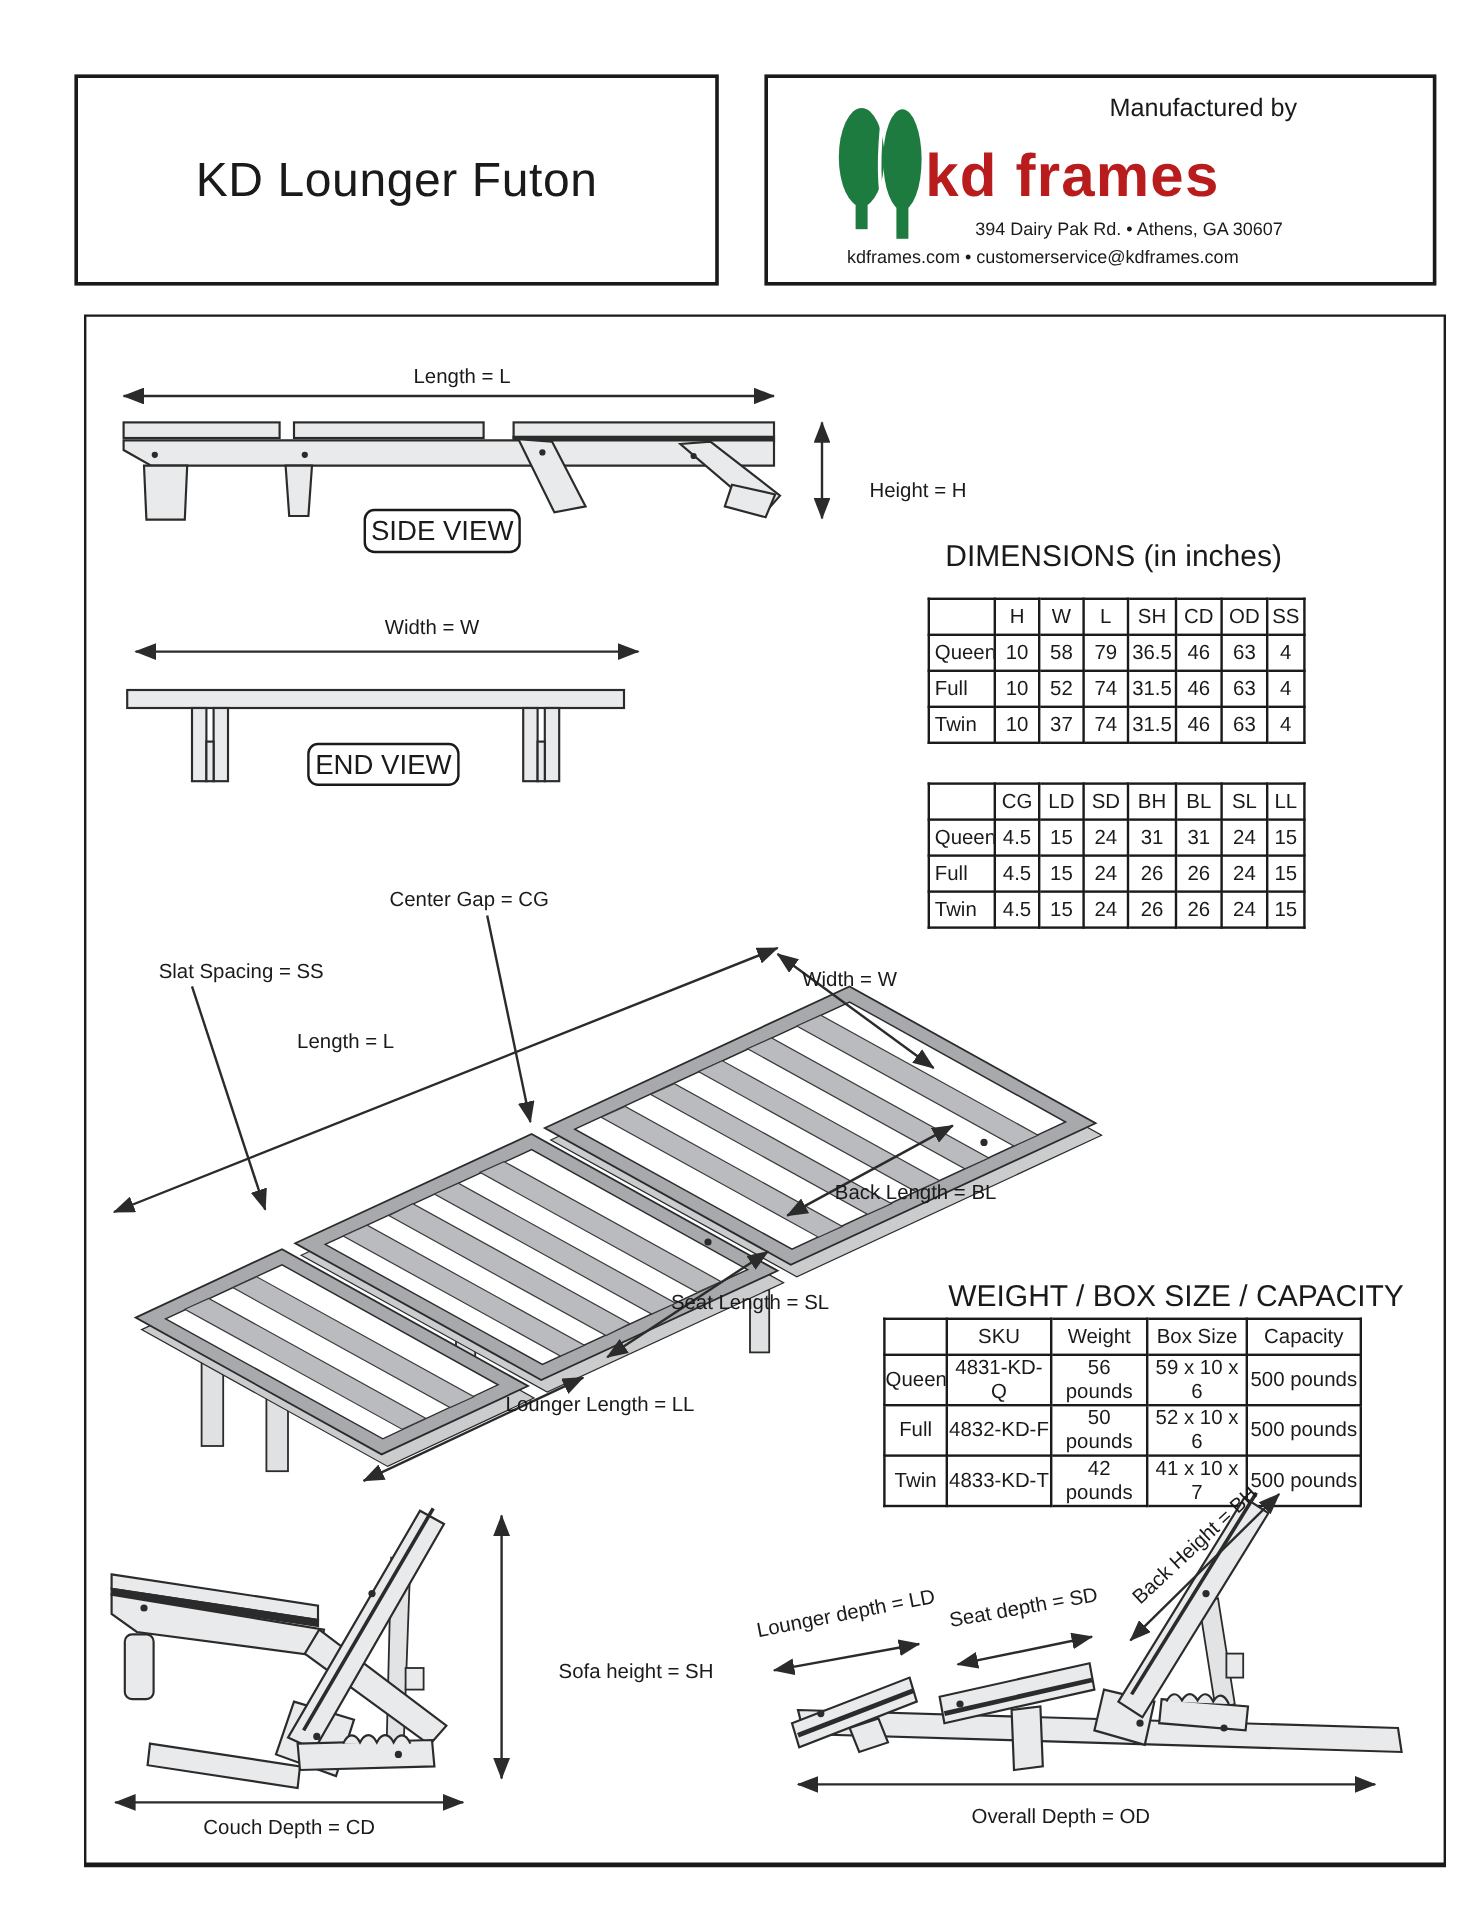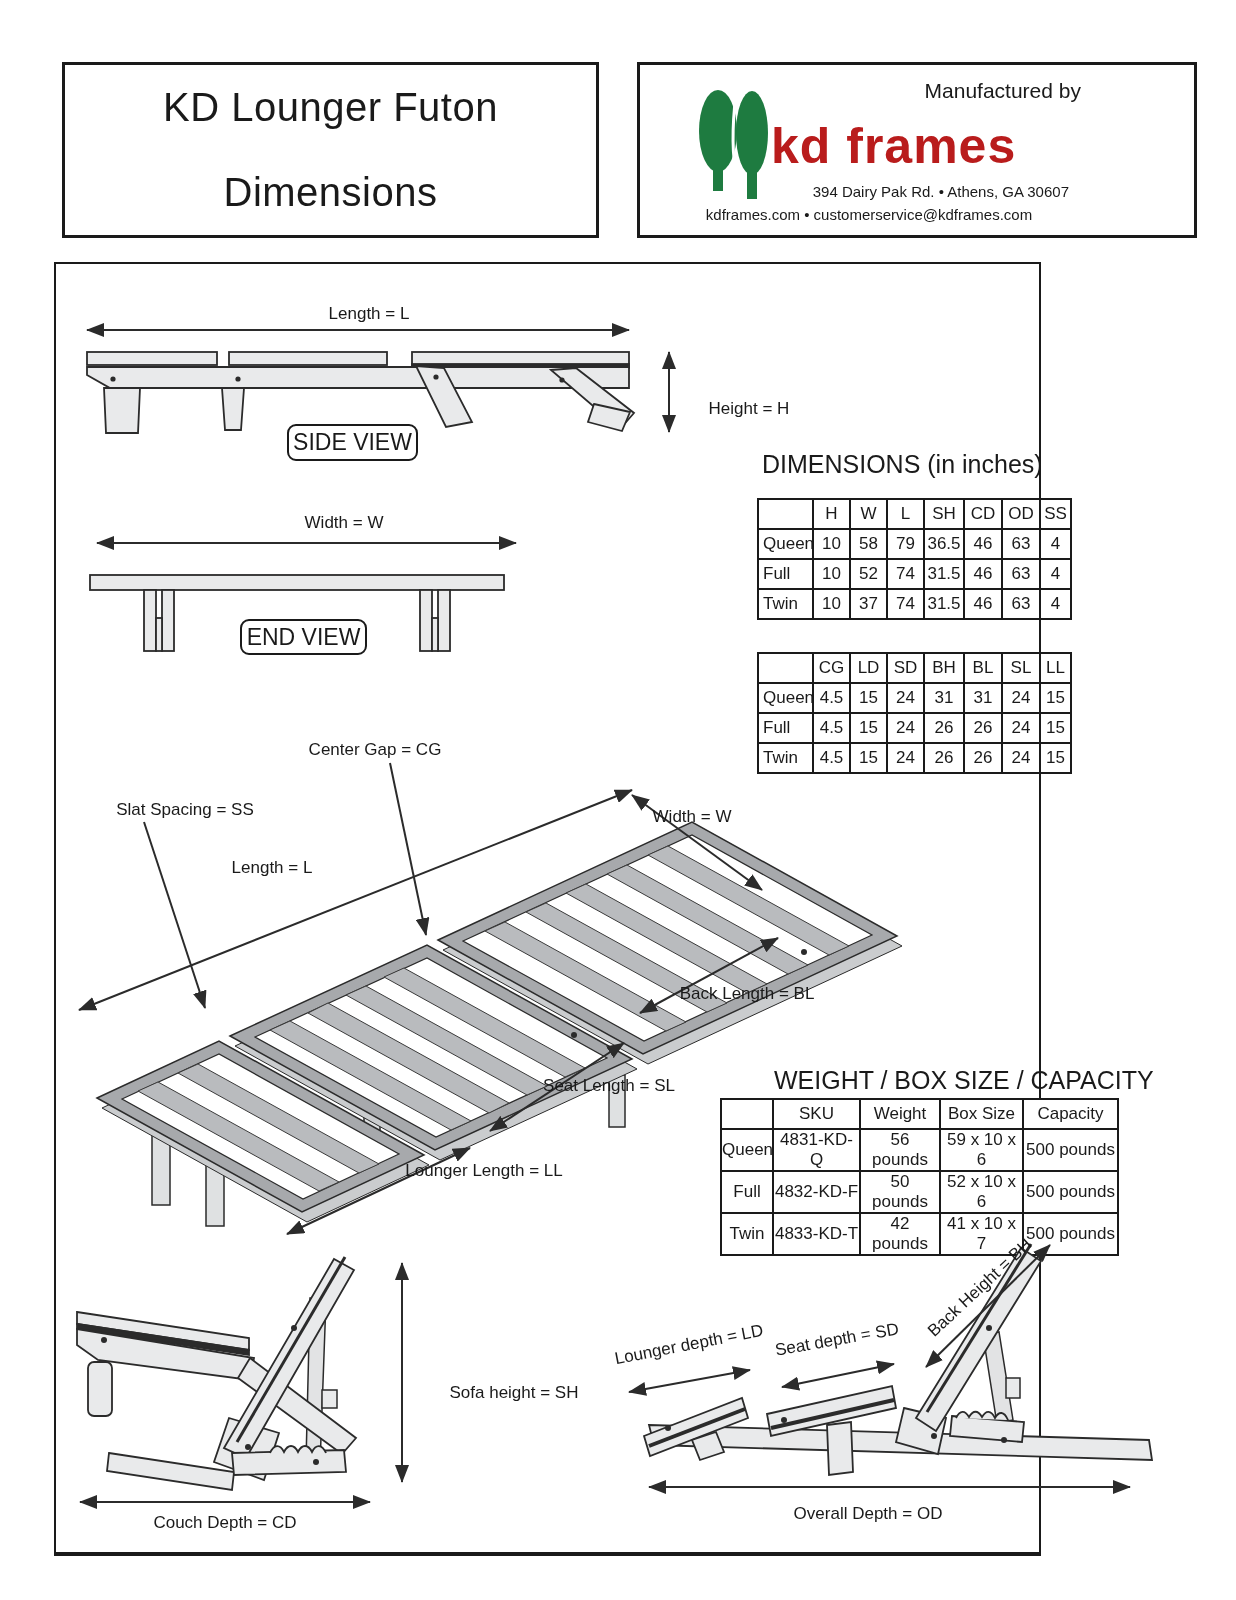--- a/index.html
+++ b/index.html
@@ -12,45 +12,44 @@
   .title-line{font-size:40px;letter-spacing:0.5px;}
   .mfg-box{position:absolute;left:637px;top:62px;width:560px;height:176px;
            border:3px solid #1a1a1a;box-sizing:border-box;}
   .mfg-by{position:absolute;left:21px;top:14px;width:420px;text-align:right;font-size:21px;}
   .tree-logo{position:absolute;left:56px;top:22px;}
   .brand{position:absolute;left:131px;top:52px;font-size:50px;font-weight:bold;
          color:#b91c1c;letter-spacing:1px;}
   .mfg-addr{position:absolute;left:29px;top:118px;width:400px;text-align:right;font-size:15px;}
   .mfg-contact{position:absolute;left:29px;top:141px;width:400px;text-align:center;font-size:15px;}
   
-  .main-box{position:absolute;left:54px;top:262px;width:987px;height:1294px;
+  .main-box{position:absolute;left:70px;top:262px;width:1135px;height:1294px;
             border:2px solid #1a1a1a;border-bottom-width:4px;box-sizing:border-box;}
   .abs{position:absolute;}
   .lbl{position:absolute;font-size:17px;text-align:center;white-space:nowrap;color:#1a1a1a;}
   .lbl.left{text-align:center;margin-top:27px;}
   .caption-box{position:absolute;border:2px solid #1a1a1a;border-radius:9px;
                display:flex;align-items:center;justify-content:center;font-size:23px;box-sizing:border-box;}
-  .sec-head{position:absolute;font-size:25px;white-space:nowrap;}
+  .sec-head{position:absolute;font-size:25px;text-align:center;white-space:nowrap;}
   
   table.spec{position:absolute;border-collapse:collapse;table-layout:fixed;
              font-size:17px;background:#fff;}
   table.spec td,table.spec th{border:2px solid #1a1a1a;height:28px;padding:0;
              text-align:center;font-weight:normal;overflow:hidden;}
   table.spec td.rowlab{text-align:left;padding-left:4px;}
   svg{position:absolute;overflow:visible;}
   .rot{transform-origin:center center;}
 </style>
 </head>
 <body>
 
 <div class="page">
 
   <div class="title-box">
     <div class="title-line">KD Lounger Futon</div>
-    <div class="title-line">Dimensions</div>
   </div>
 
   <div class="mfg-box">
     <div class="mfg-by">Manufactured by</div>
     <svg class="tree-logo" width="80" height="112" viewBox="0 0 80 112">
       <g fill="#1e7b40">
         <ellipse cx="22" cy="44" rx="19" ry="41"></ellipse>
         <rect x="17" y="78" width="10" height="26"></rect>
         <ellipse cx="56" cy="46" rx="16" ry="42"></ellipse>
         <rect x="51" y="84" width="10" height="28"></rect>

